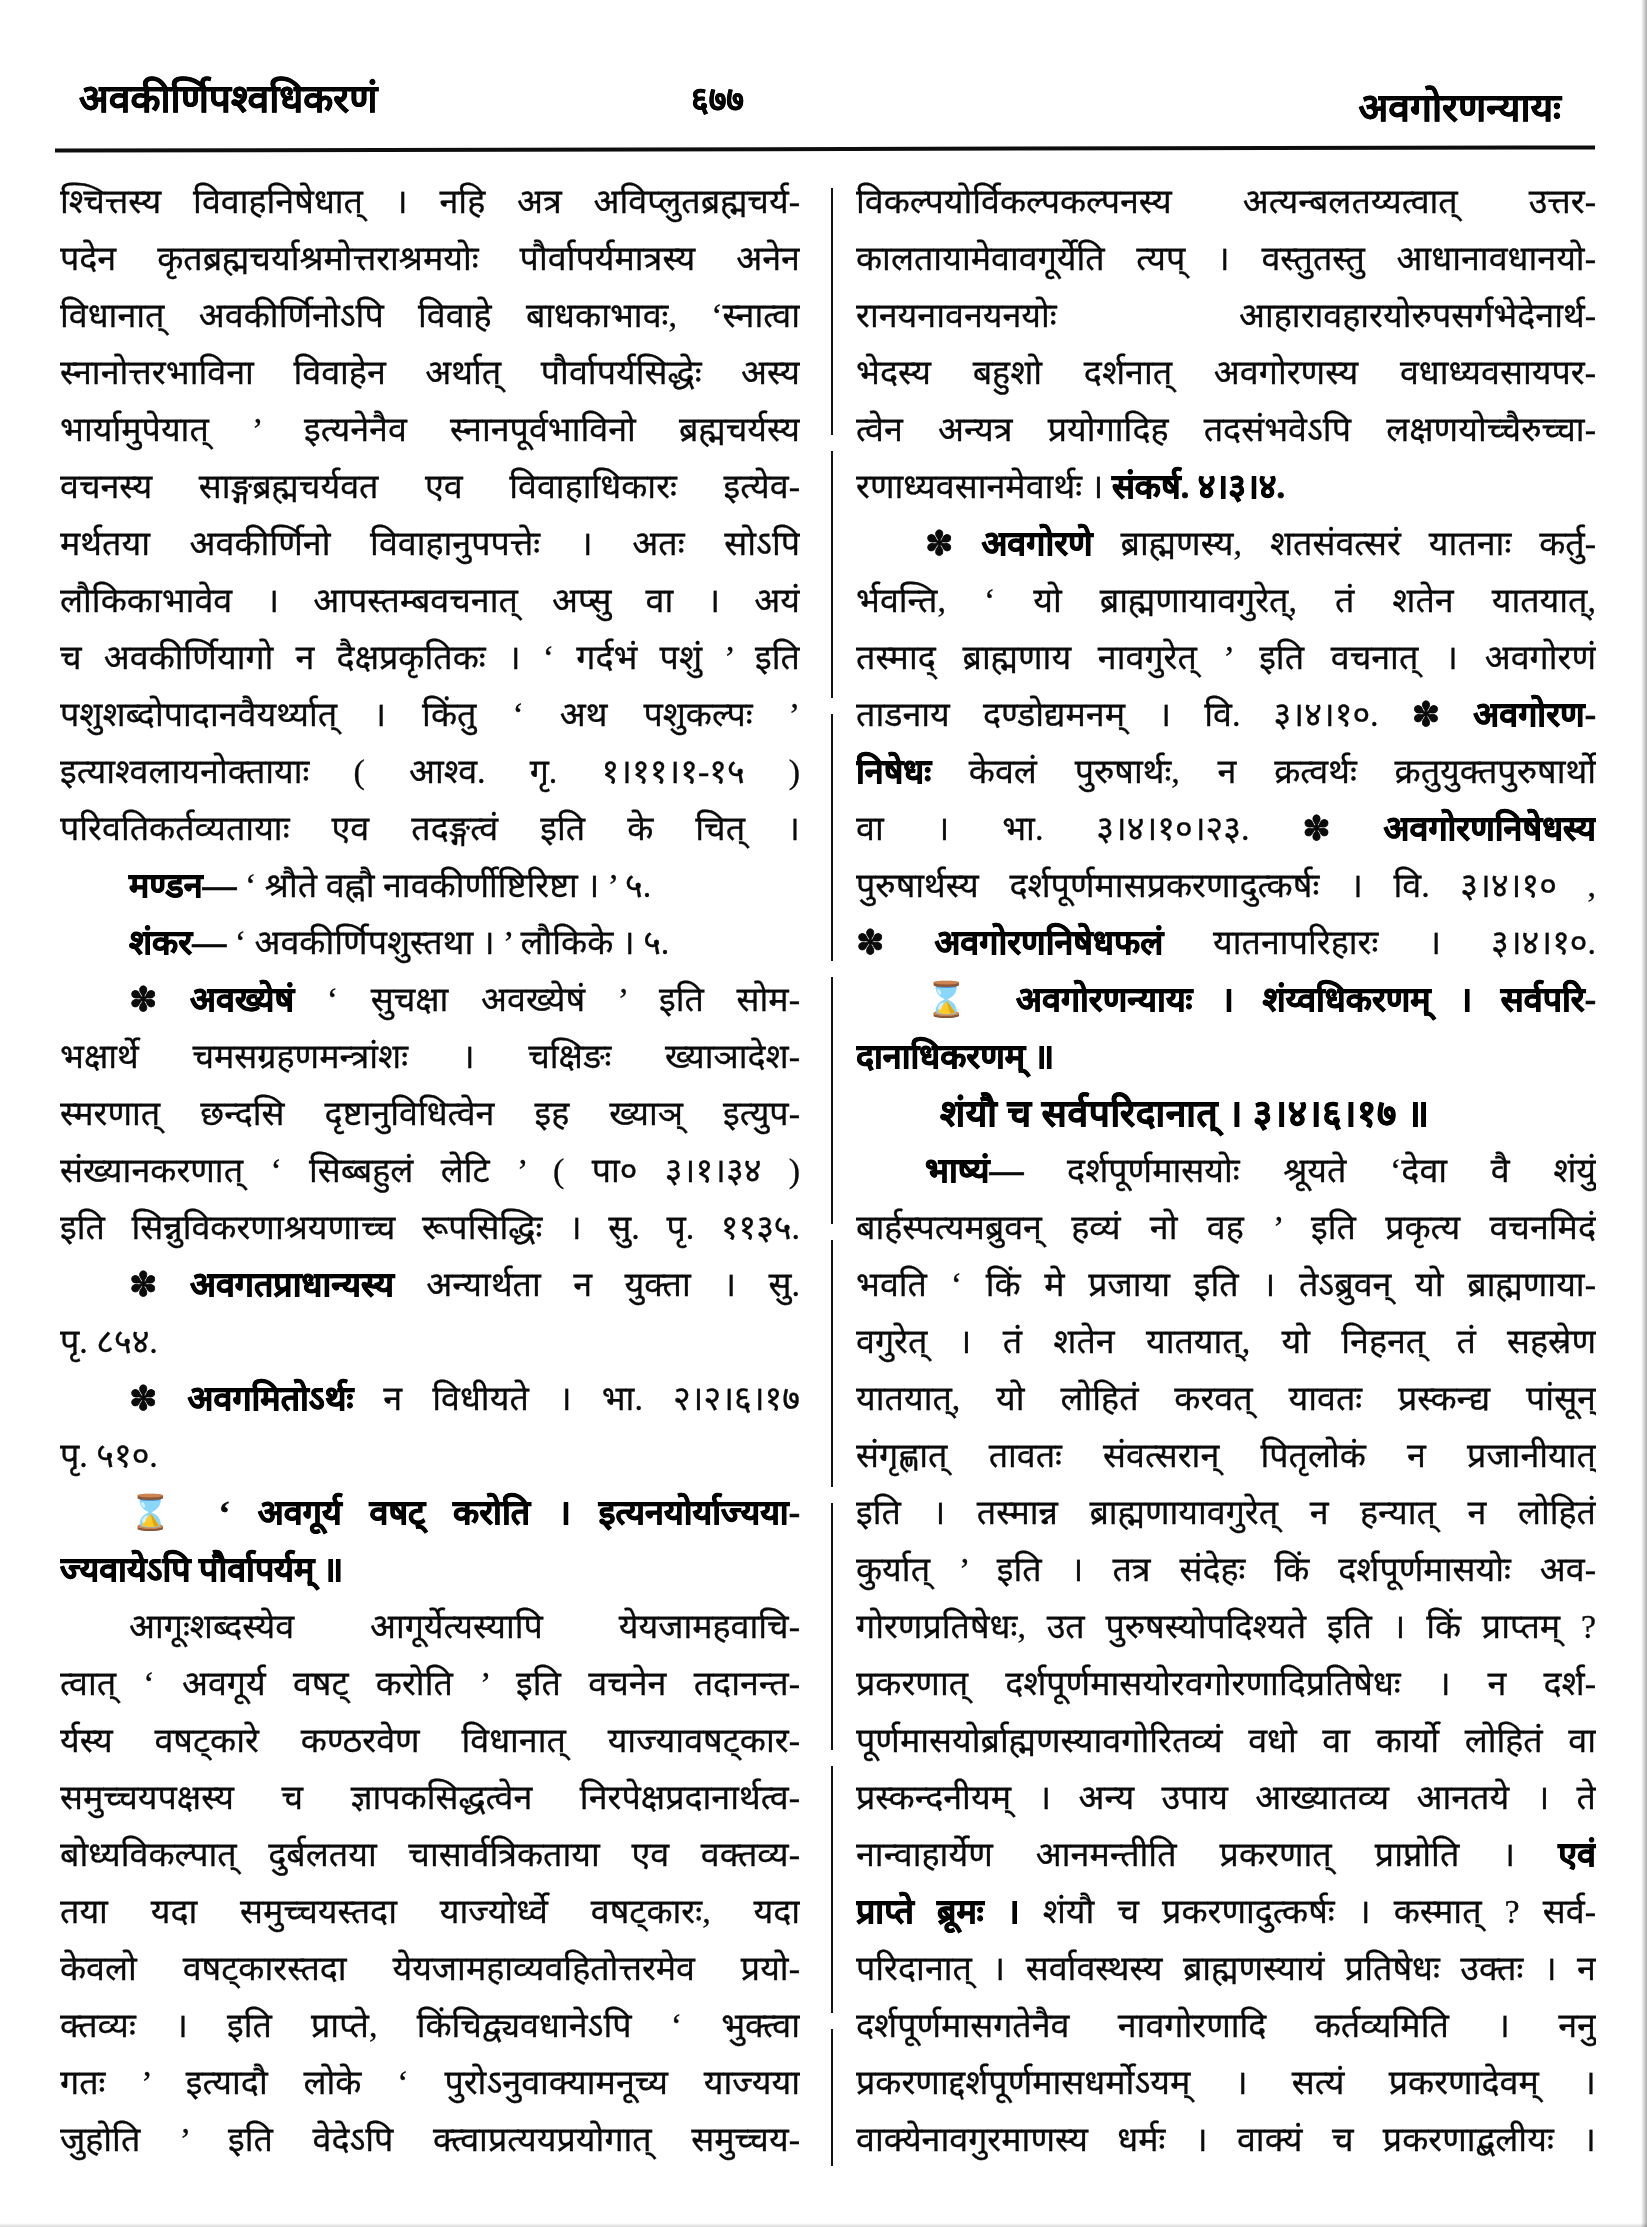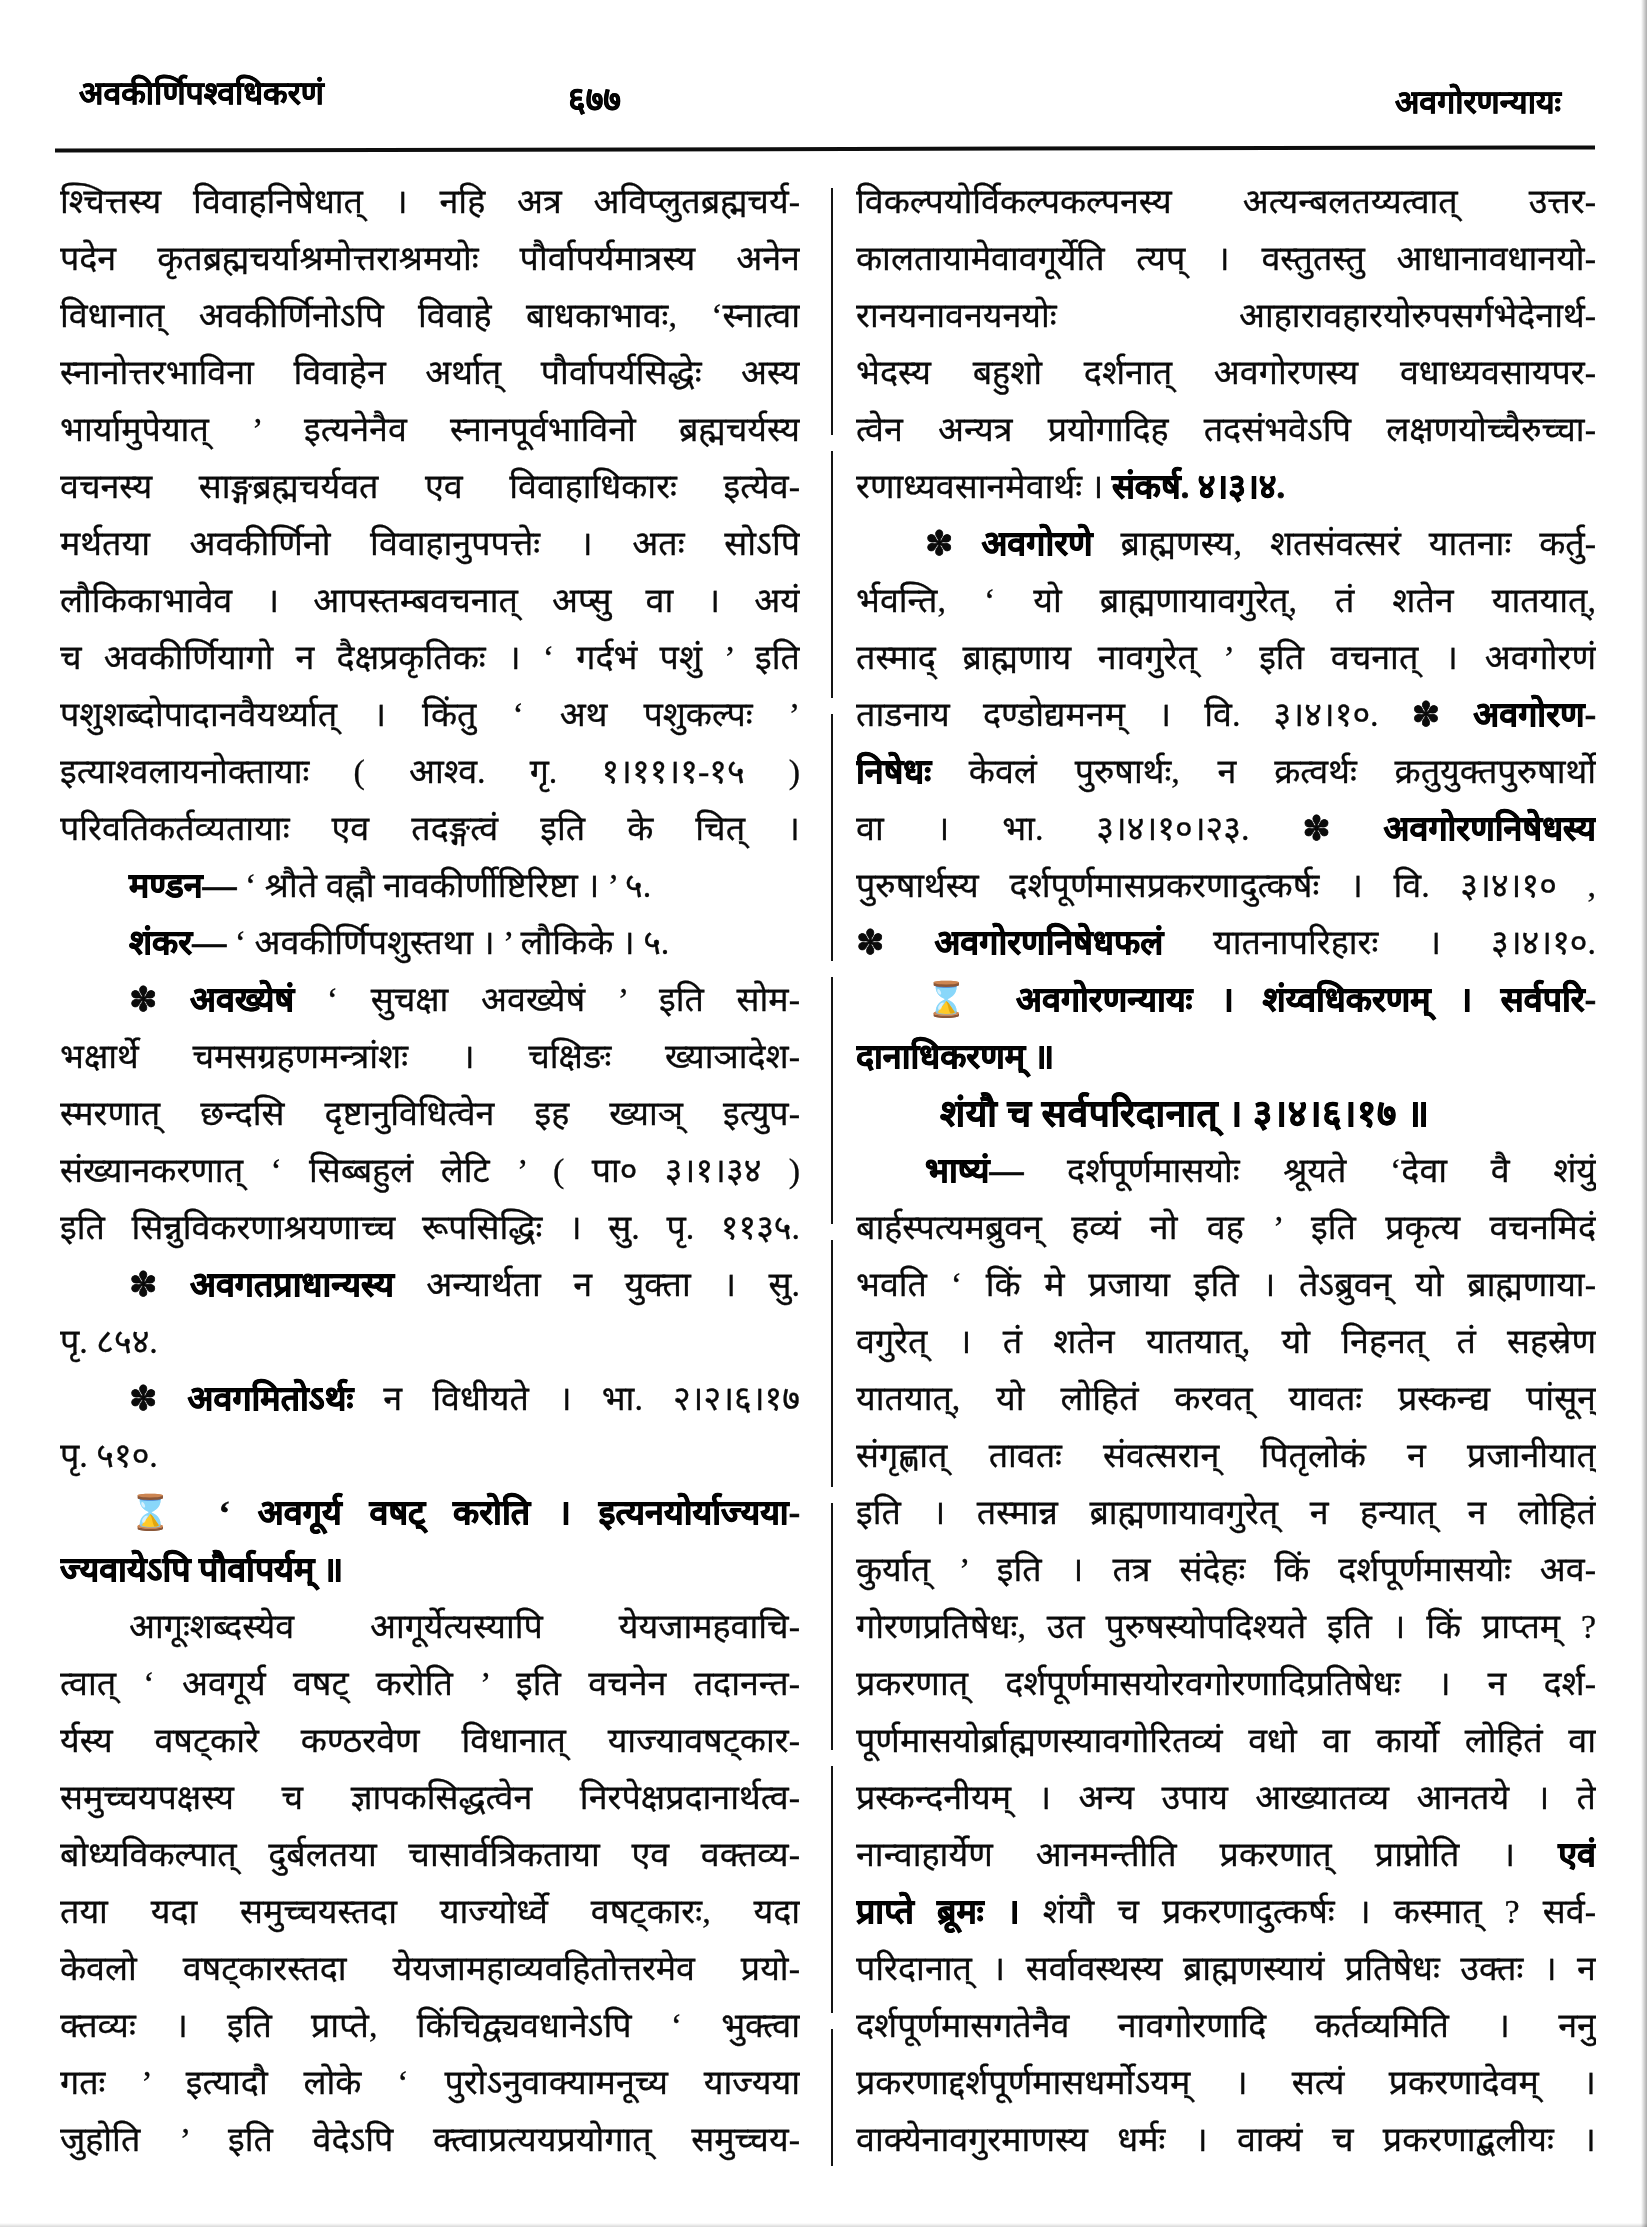--- a/index.html
+++ b/index.html
@@ -13,26 +13,26 @@
   }
   .edge-shadow-right{
     position:absolute;top:0;right:0;width:6.7px;height:100%;
     background:linear-gradient(to right,rgba(0,0,0,0) 0%,rgba(0,0,0,0.38) 100%);
   }
   .edge-shadow-bottom{
     position:absolute;bottom:0;left:0;width:100%;height:4.5px;
     background:linear-gradient(to bottom,rgba(0,0,0,0) 0%,rgba(0,0,0,0.15) 100%);
   }
   .hdr{
-    position:absolute;top:70px;font-size:32px;font-weight:bold;
+    position:absolute;top:70px;font-size:39px;font-weight:bold;
     -webkit-text-stroke:0.4px #000;
     white-space:nowrap;
   }
   .hdr-left{left:79px;}
-  .hdr-center{left:568px;width:299px;text-align:left;font-size:34px;top:75px;}
+  .hdr-center{left:568px;width:299px;text-align:center;font-size:34px;top:75px;}
   .hdr-right{right:87px;top:79px;}
   .hdr-rule{
     position:absolute;left:55px;top:147px;width:1540px;height:3.7px;
     background:#0e0e0e;transform:rotate(-0.12deg);
   }
   .col-divider{
     position:absolute;left:831px;top:188px;width:2.2px;height:1978px;
     background:repeating-linear-gradient(to bottom,#141414 0px,#141414 247px,rgba(0,0,0,0) 247px,rgba(0,0,0,0) 263px);
   }
   .col{

